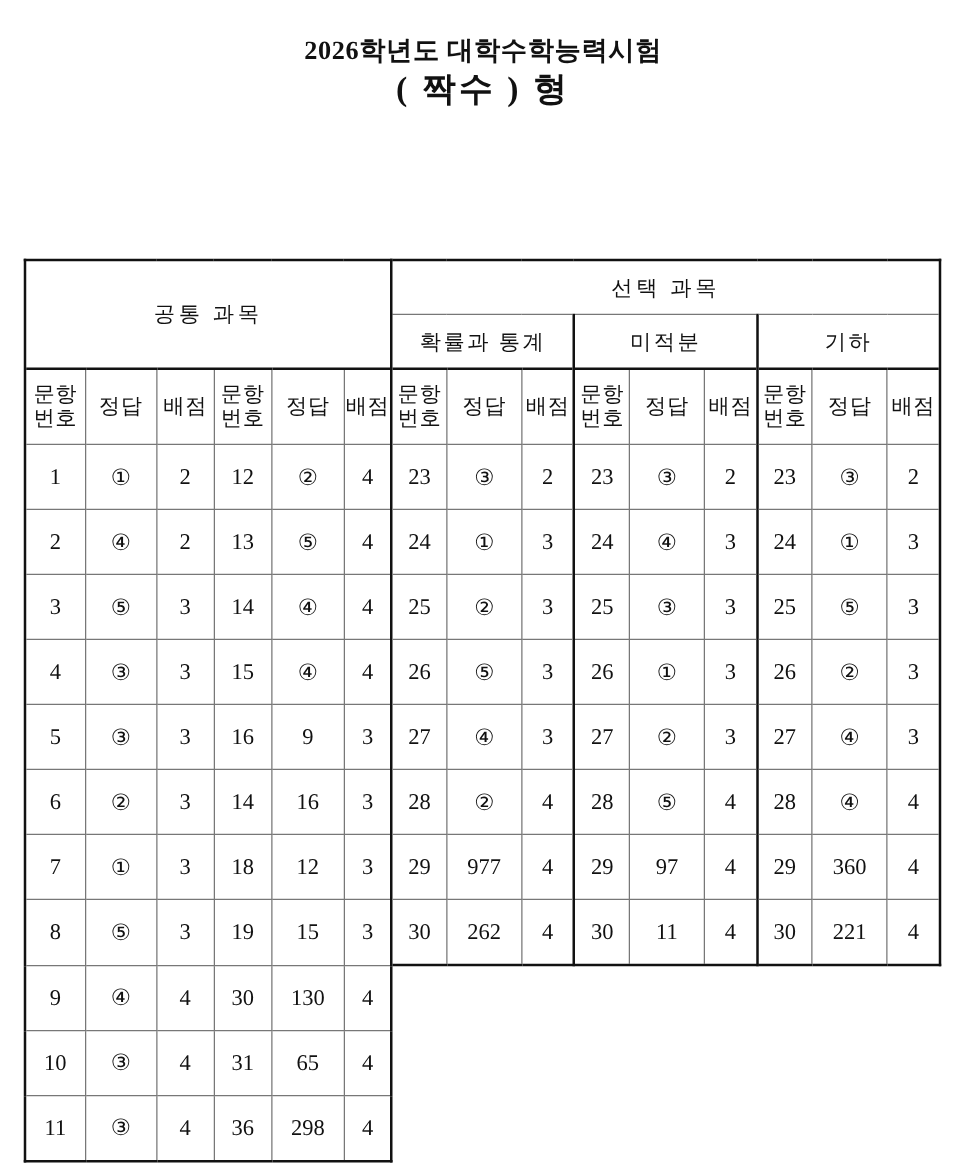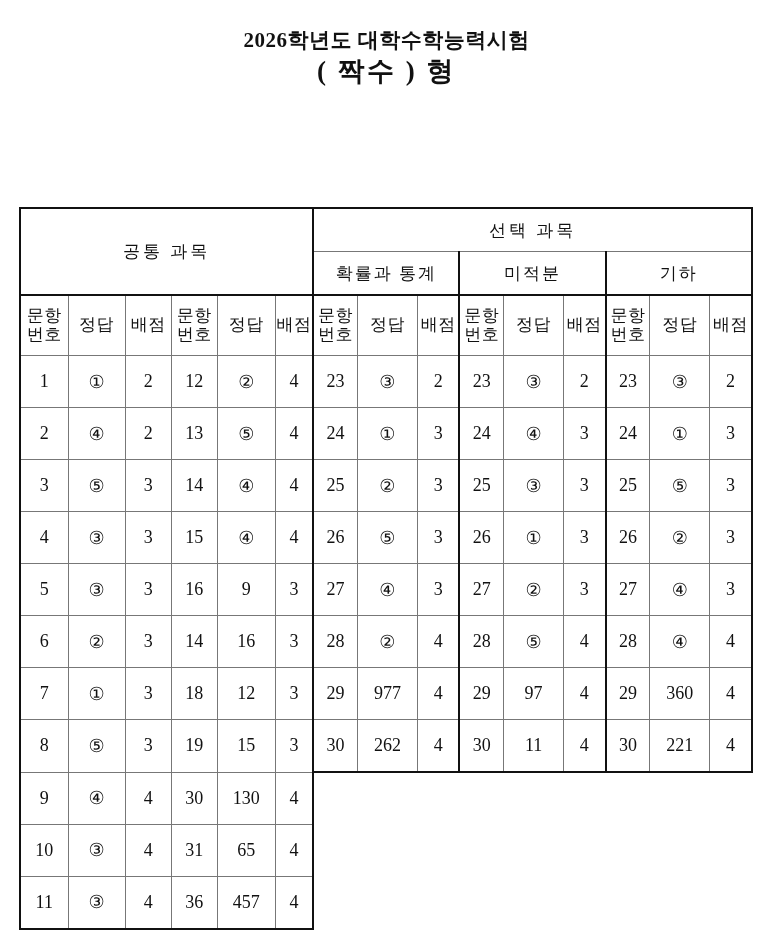--- a/index.html
+++ b/index.html
@@ -330,19 +330,19 @@
           <td class="">31</td>
           <td class="circled">65</td>
           <td class="b-right-thick">4</td>
           <td class="empty-cell" colspan="9"></td>
         </tr>
         <tr class="data-row">
           <td class="b-left-thick b-bottom-thick">11</td>
           <td class="circled b-bottom-thick">③</td>
           <td class=" b-bottom-thick">4</td>
           <td class=" b-bottom-thick">36</td>
-          <td class="circled b-bottom-thick">457</td>
+          <td class="circled b-bottom-thick">298</td>
           <td class="b-right-thick b-bottom-thick">4</td>
           <td class="empty-cell" colspan="9"></td>
         </tr>
       </tbody>
   </table>
 </div>
 
 </body></html>

